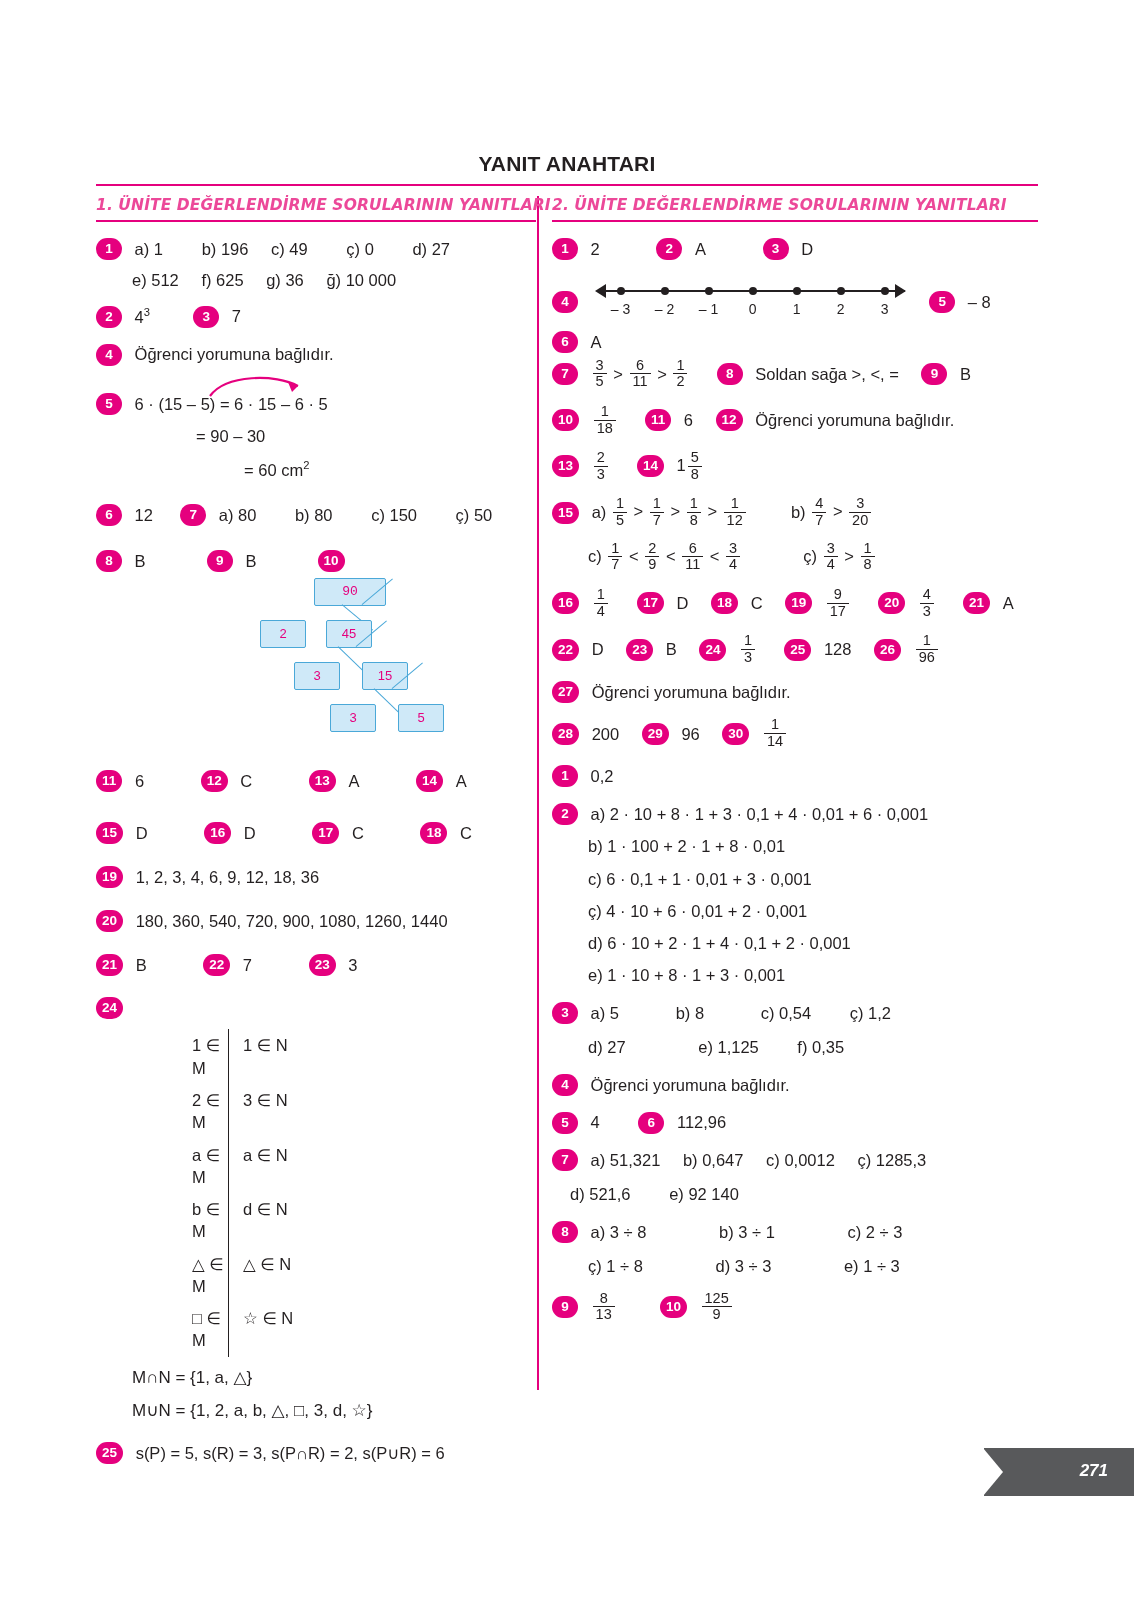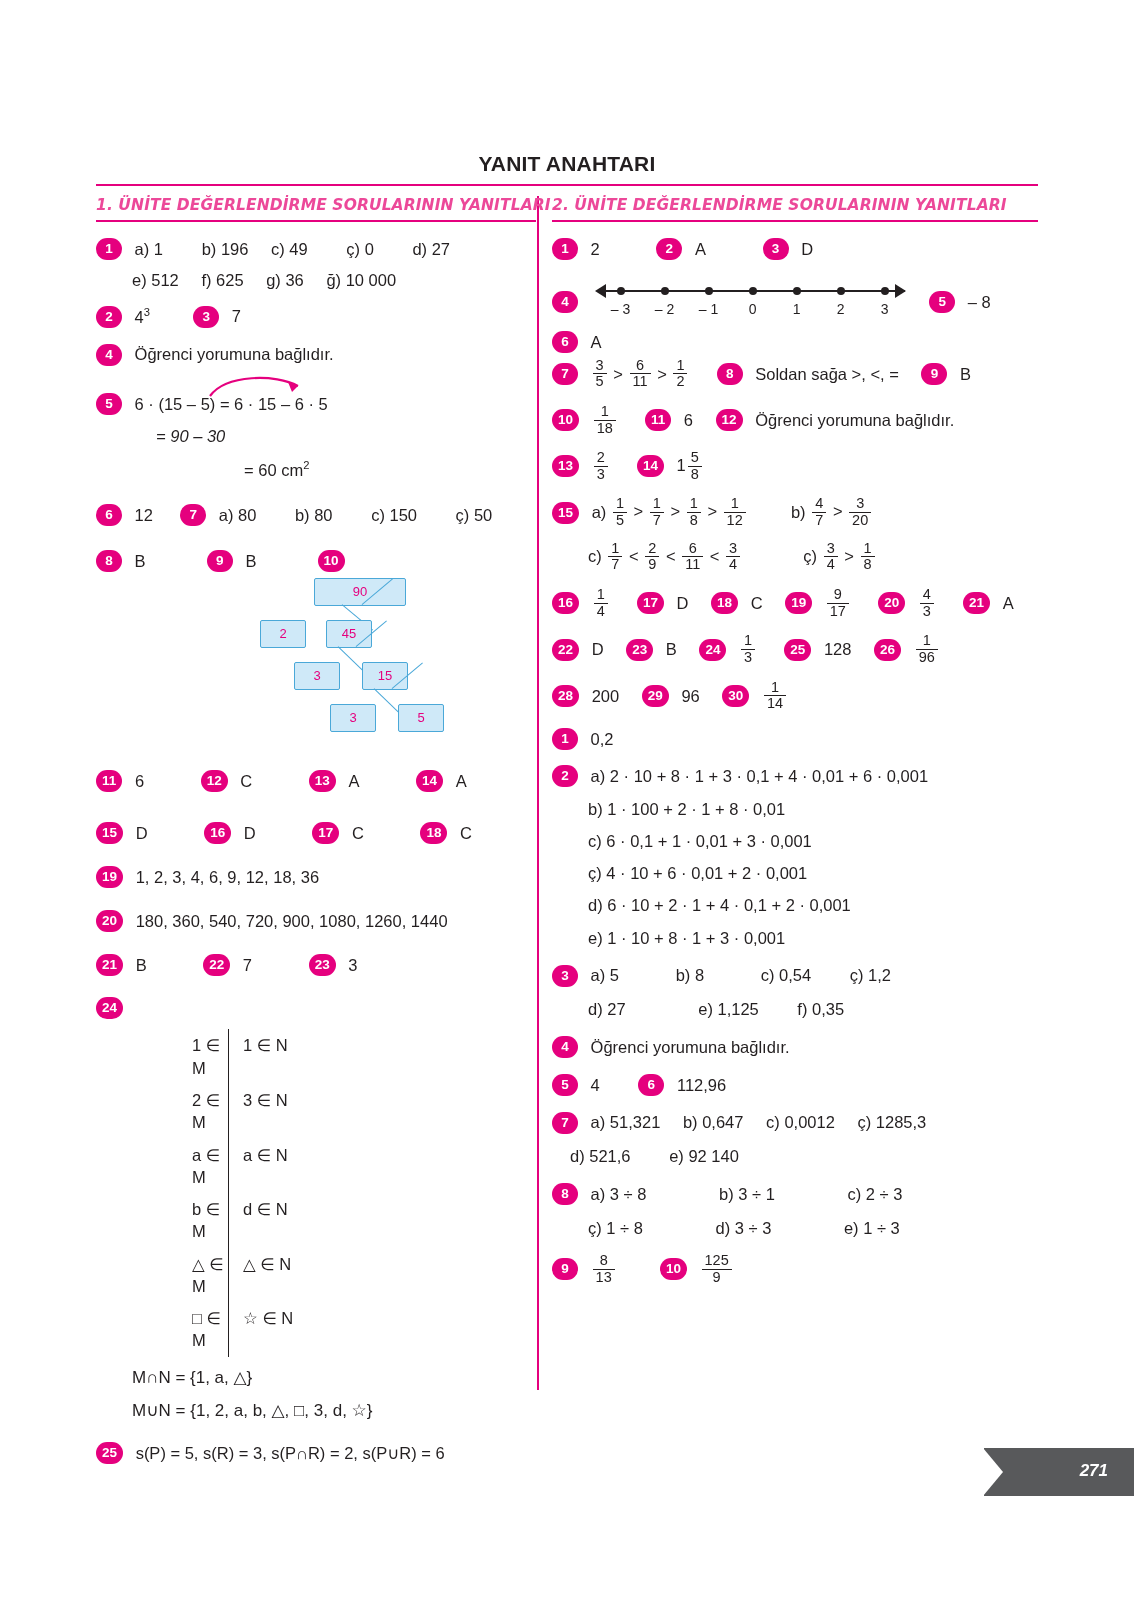--- a/index.html
+++ b/index.html
@@ -63,21 +63,21 @@
   .numline .tick{position:absolute;top:13px;width:8px;height:8px;background:#231f20;border-radius:50%;}
   .numline .lbl{position:absolute;top:26px;font-size:14px;transform:translateX(-50%);}
 
   
   .tree{position:relative;height:180px;width:330px;margin-top:6px;margin-left:150px;}
   .node{
     position:absolute;background:#cfe9f8;border:1.2px solid #4aa8d8;
     color:#e5007e;font-size:13px;text-align:center;border-radius:2px;
     padding:4px 0;box-sizing:border-box;
   }
-  .nbig{width:92px;}
+  .nbig{width:72px;font-family:Liberation Mono, monospace;}
   .nsml{width:46px;}
   .tline{position:absolute;background:#4aa8d8;height:1.2px;transform-origin:left center;}
 
   
   .settable{margin-top:10px;margin-left:36px;font-size:16.5px;}
   .settable .trow{display:flex;}
   .settable .c1{width:96px;padding:5px 0 5px 60px;box-sizing:border-box;}
   .settable .c2{width:110px;padding:5px 0 5px 14px;border-left:1.6px solid #231f20;box-sizing:border-box;}
   .setline{margin-top:10px;margin-left:36px;font-size:17px;}
 
@@ -143,21 +143,21 @@
 
     <div class="row" style="margin-top:26px;">
       <div class="arcwrap">
         <svg width="120" height="26" viewBox="0 0 120 26">
           <path d="M4 22 C 20 0, 70 0, 92 12" stroke="#e5007e" stroke-width="2.2" fill="none"></path>
           <polygon points="92,12 82,8 86,18" fill="#e5007e"></polygon>
         </svg>
       </div>
       <span class="num">5</span>
       <span class="txt">6 · (15 – 5) = 6 · 15 – 6 · 5</span>
-      <div class="sub-line" style="margin-left:60px;font-style:italic;">= 90 – 30</div>
+      <div class="sub-line" style="margin-left:100px;">= 90 – 30</div>
       <div class="sub-line" style="margin-left:148px;"><span>= 60 cm</span><sup>2</sup></div>
     </div>
 
     <div class="row" style="margin-top:22px;">
       <span class="num">6</span>
       <span class="txt">12</span>
       <span class="gap-s"></span>
       <span class="num">7</span>
       <span class="txt">a) 80</span><span class="gap"></span>
       <span class="txt">b) 80</span><span class="gap"></span>
@@ -396,20 +396,24 @@
       <span class="txt">B</span><span class="gap-s"></span>
       <span class="num">24</span>
       <span class="frac"><span class="n">1</span><span class="d">3</span></span>
       <span class="gap-s"></span>
       <span class="num">25</span>
       <span class="txt">128</span><span class="gap-s"></span>
       <span class="num">26</span>
       <span class="frac"><span class="n">1</span><span class="d">96</span></span>
     </div>
 
+    <div class="row">
+      <span class="num">27</span>
+      <span class="txt">Öğrenci yorumuna bağlıdır.</span>
+    </div>
 
     <div class="row">
       <span class="num">28</span>
       <span class="txt">200</span><span class="gap-s"></span>
       <span class="num">29</span>
       <span class="txt">96</span><span class="gap-s"></span>
       <span class="num">30</span>
       <span class="frac"><span class="n">1</span><span class="d">14</span></span>
     </div>
 

